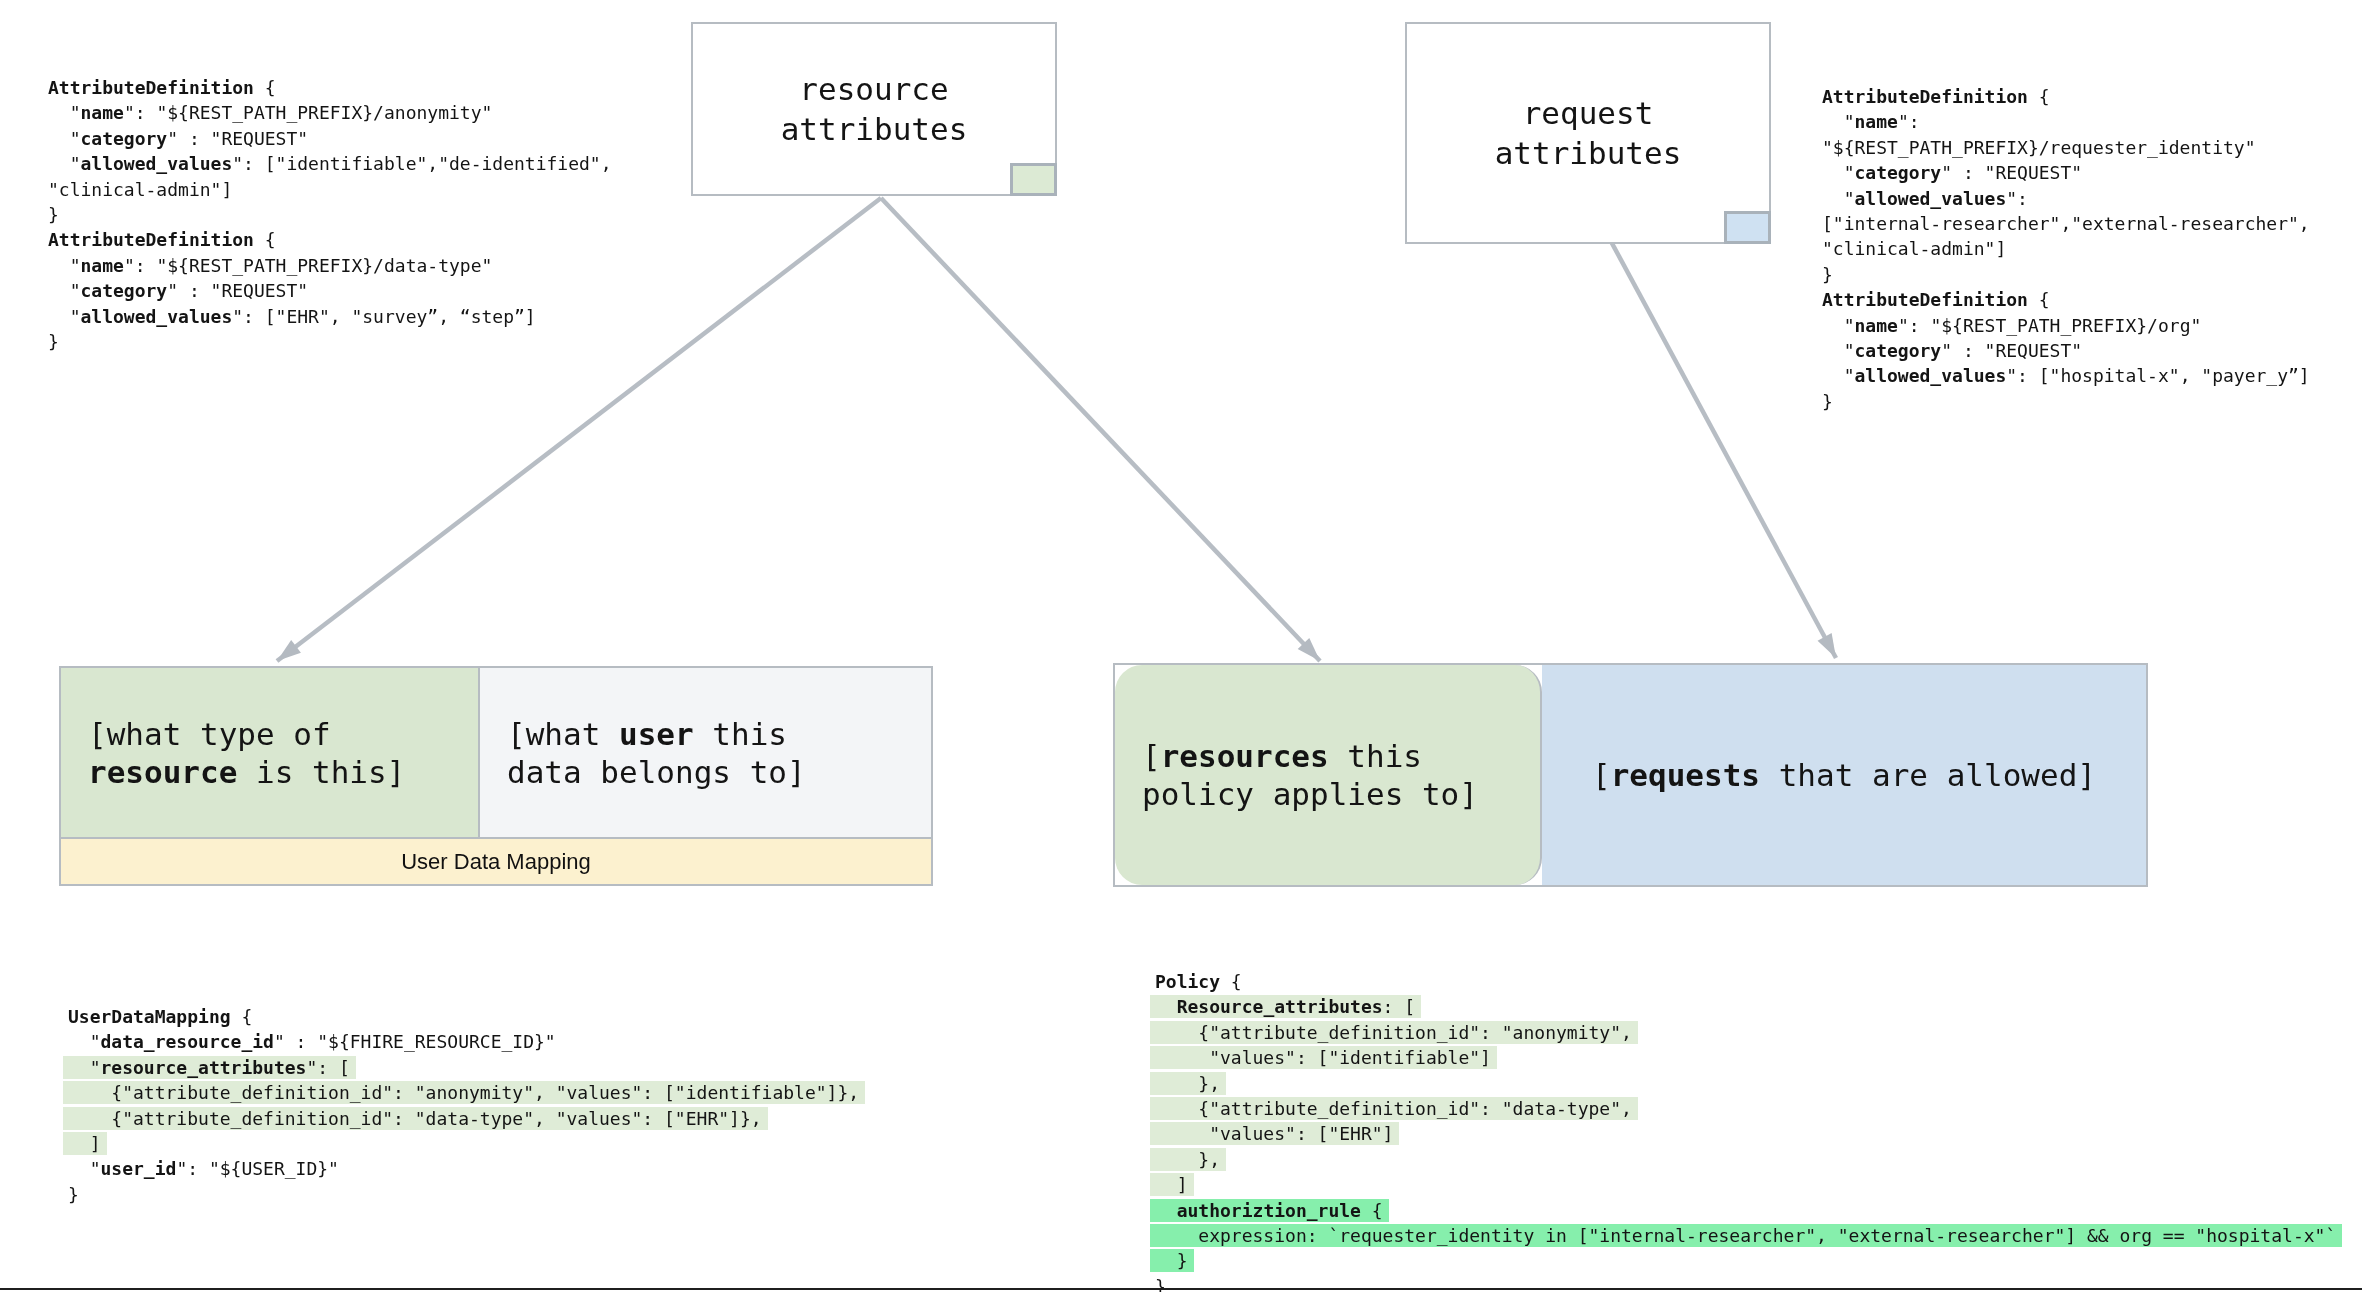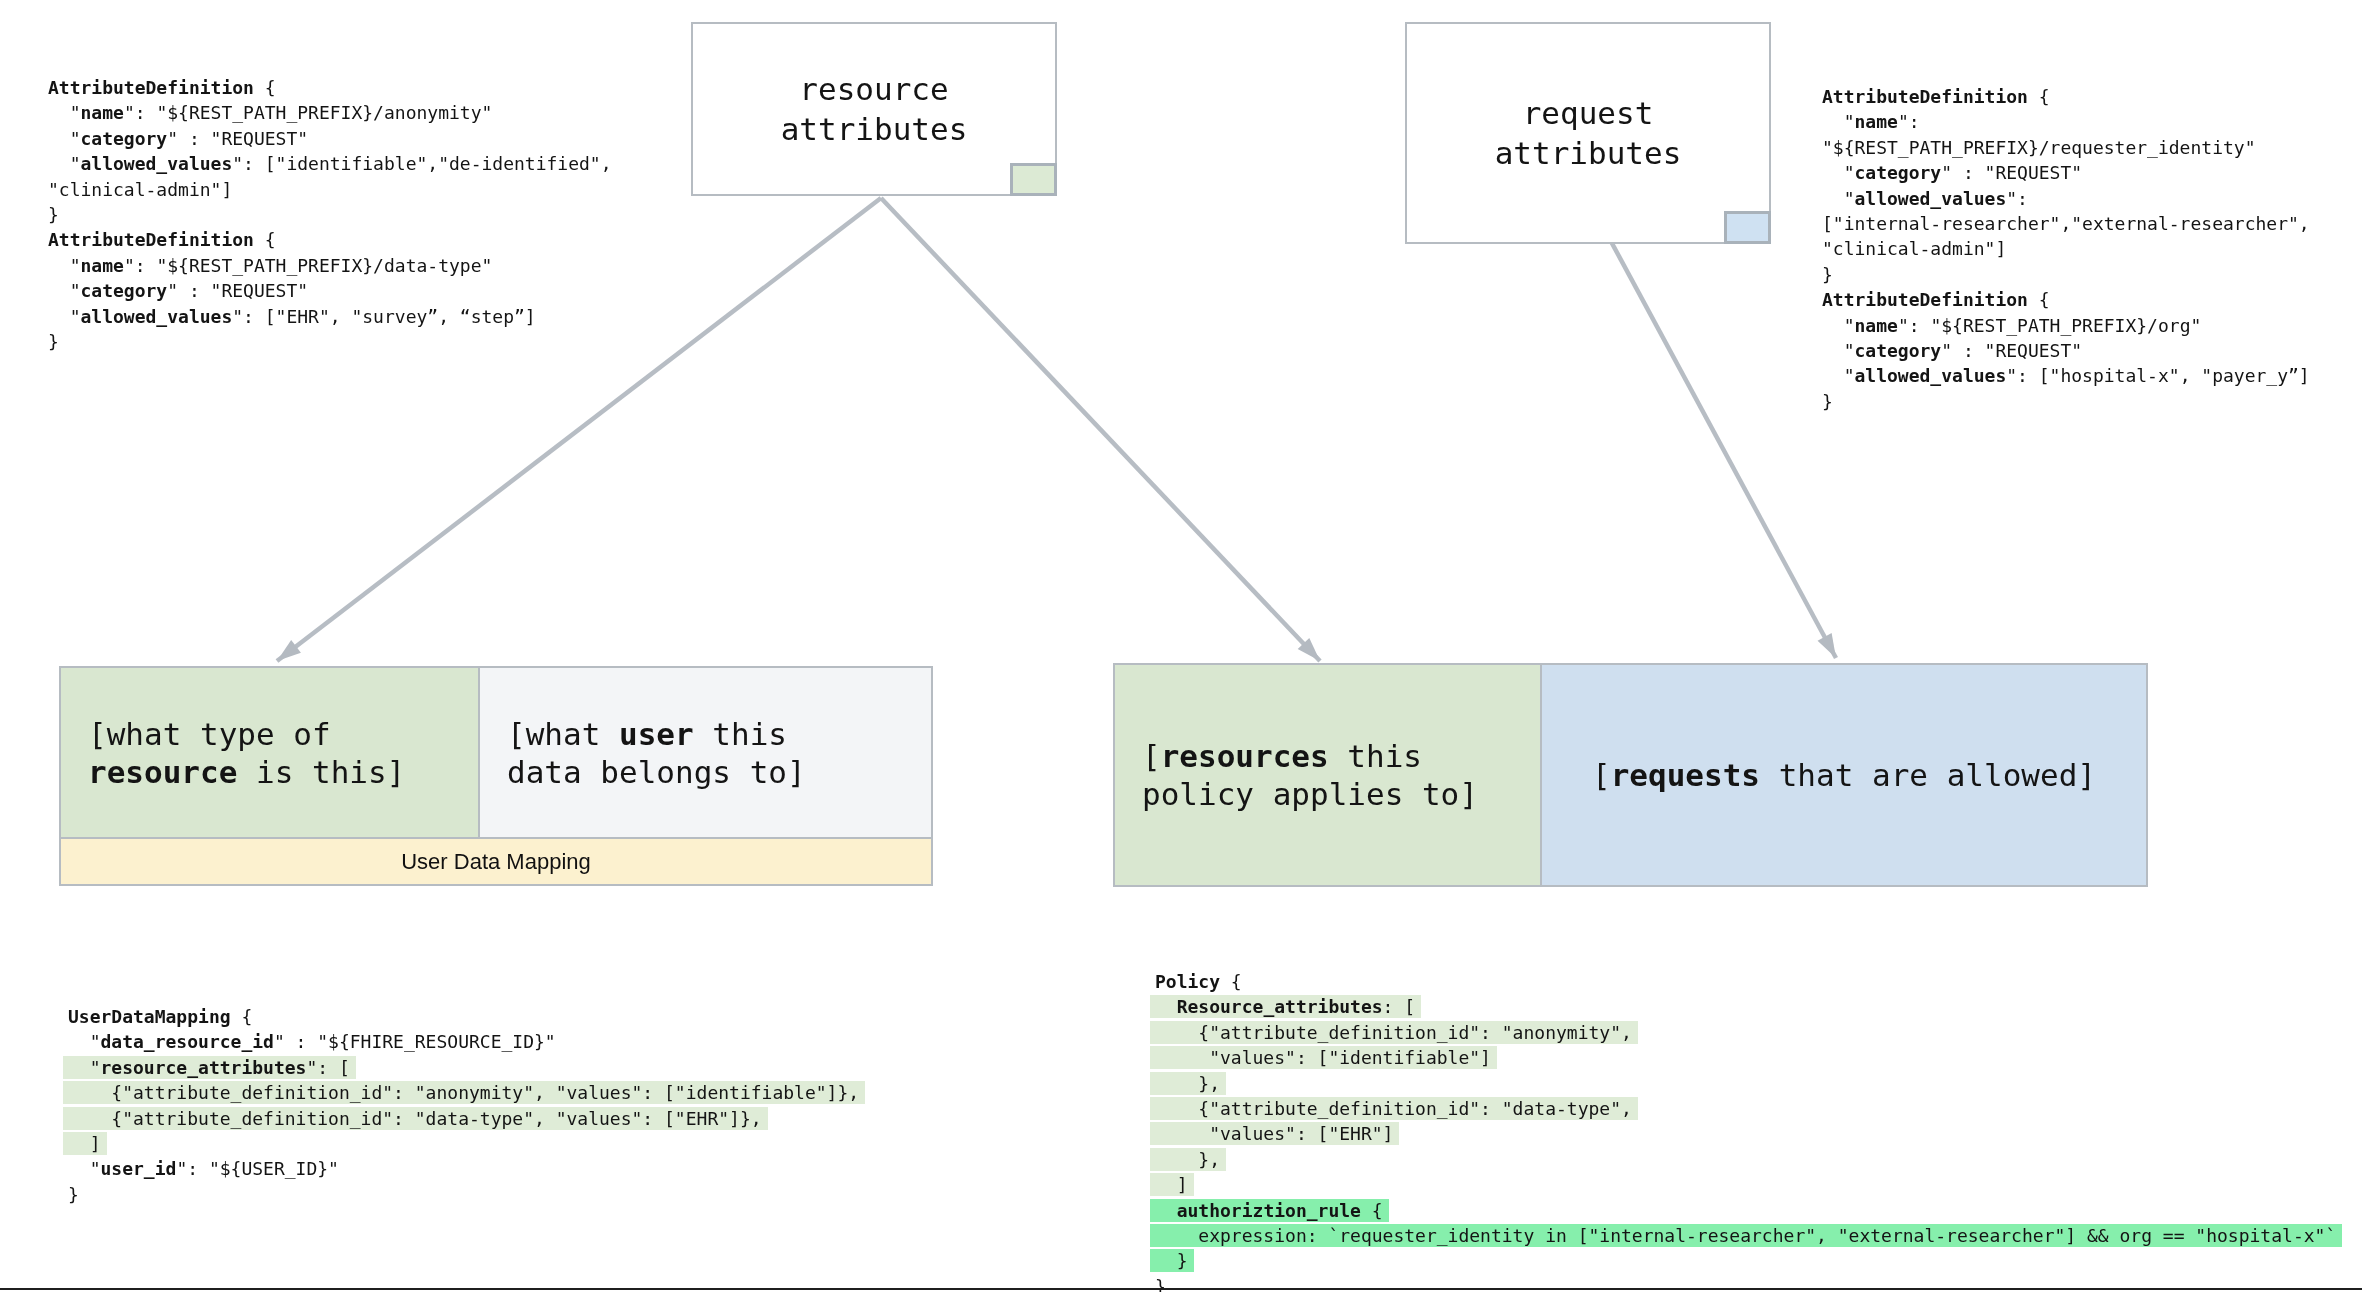--- a/index.html
+++ b/index.html
@@ -118,21 +118,21 @@
 <div class="abs map-box" style="left:59px;top:666px;width:874px;height:220px;">
   <div class="map-cells">
     <div class="map-cell cell-green cell-pad split-r" style="width:419px;"><div>[what type of</div><div><b>resource</b> is this]</div></div>
     <div class="map-cell cell-white cell-pad" style="flex:1;"><div>[what <b>user</b> this</div><div>data belongs to]</div></div>
   </div>
   <div class="map-title">User Data Mapping</div>
 </div>
 
 <div class="abs map-box" style="left:1113px;top:663px;width:1035px;height:224px;">
   <div class="map-cells">
-    <div class="map-cell cell-green cell-pad split-r" style="width:427px;"><div>[<b>resources</b> this</div><div>policy applies to]</div></div>
+    <div class="map-cell cell-green cell-pad split-r" style="width:427px;border-radius:27px;"><div>[<b>resources</b> this</div><div>policy applies to]</div></div>
     <div class="map-cell cell-blue cell-center" style="flex:1;"><div>[<b>requests</b> that are allowed]</div></div>
   </div>
 </div>
 
 <div class="abs code" style="left:68px;top:1004px;"><div class="code-line"><span><b>UserDataMapping</b> {</span></div><div class="code-line"><span>  "<b>data_resource_id</b>" : "${FHIRE_RESOURCE_ID}"</span></div><div class="code-line"><span class="hl hl-green">  "<b>resource_attributes</b>": [</span></div><div class="code-line"><span class="hl hl-green">    {"attribute_definition_id": "anonymity", "values": ["identifiable"]},</span></div><div class="code-line"><span class="hl hl-green">    {"attribute_definition_id": "data-type", "values": ["EHR"]},</span></div><div class="code-line"><span class="hl hl-green">  ]</span></div><div class="code-line"><span>  "<b>user_id</b>": "${USER_ID}"</span></div><div class="code-line"><span>}</span></div></div>
 
 <div class="abs code" style="left:1155px;top:969px;"><div class="code-line"><span><b>Policy</b> {</span></div><div class="code-line"><span class="hl hl-green">  <b>Resource_attributes</b>: [</span></div><div class="code-line"><span class="hl hl-green">    {"attribute_definition_id": "anonymity",</span></div><div class="code-line"><span class="hl hl-green">     "values": ["identifiable"]</span></div><div class="code-line"><span class="hl hl-green">    },</span></div><div class="code-line"><span class="hl hl-green">    {"attribute_definition_id": "data-type",</span></div><div class="code-line"><span class="hl hl-green">     "values": ["EHR"]</span></div><div class="code-line"><span class="hl hl-green">    },</span></div><div class="code-line"><span class="hl hl-green">  ]</span></div><div class="code-line"><span class="hl hl-blue">  <b>authoriztion_rule</b> {</span></div><div class="code-line"><span class="hl hl-blue">    expression: `requester_identity in ["internal-researcher", "external-researcher"] &amp;&amp; org == "hospital-x"`</span></div><div class="code-line"><span class="hl hl-blue">  }</span></div><div class="code-line"><span>}</span></div></div>
 
 <div class="abs" id="page-bottom-line"></div>
 

